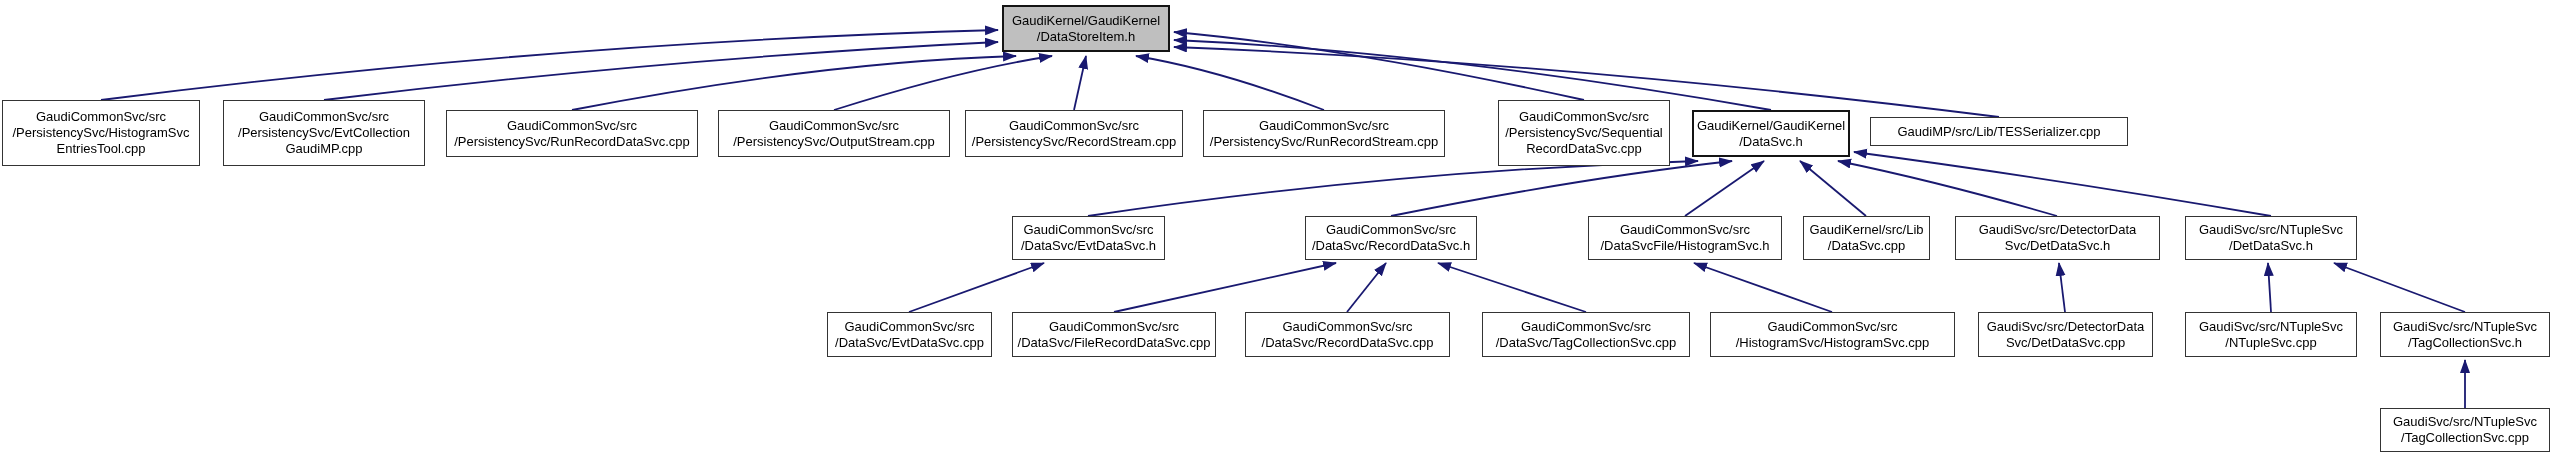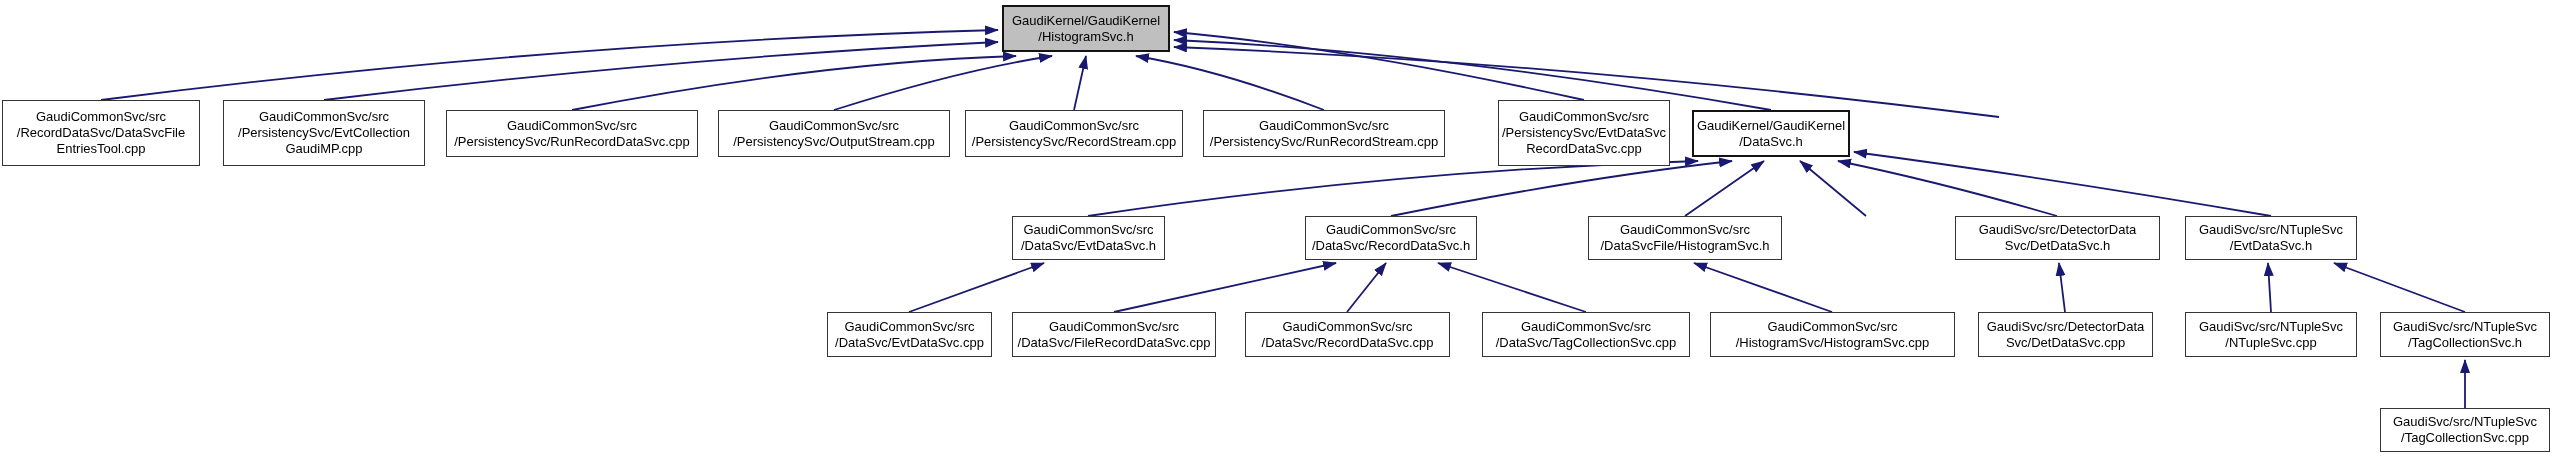--- a/index.html
+++ b/index.html
@@ -49,26 +49,26 @@
       <path d="M1832,312 1694,263" marker-end="url(#arrow)"></path>
       <path d="M2065,312 2059,263" marker-end="url(#arrow)"></path>
       <path d="M2271,312 2268,263" marker-end="url(#arrow)"></path>
       <path d="M2465,312 2334,263" marker-end="url(#arrow)"></path>
       <path d="M2465,408 2465,360" marker-end="url(#arrow)"></path>
     </g>
   </svg>
 
   <div class="node root" style="left:1002px;top:5px;width:168px;height:47px;">
     <div>GaudiKernel/GaudiKernel</div>
-    <div>/HistogramSvc.h</div>
+    <div>/DataStoreItem.h</div>
   </div>
 
   <div class="node" style="left:2px;top:100px;width:198px;height:66px;">
     <div>GaudiCommonSvc/src</div>
-    <div>/RecordDataSvc/DataSvcFile</div>
+    <div>/PersistencySvc/HistogramSvc</div>
     <div>EntriesTool.cpp</div>
   </div>
   <div class="node" style="left:223px;top:100px;width:202px;height:66px;">
     <div>GaudiCommonSvc/src</div>
     <div>/PersistencySvc/EvtCollection</div>
     <div>GaudiMP.cpp</div>
   </div>
   <div class="node" style="left:446px;top:110px;width:252px;height:47px;">
     <div>GaudiCommonSvc/src</div>
     <div>/PersistencySvc/RunRecordDataSvc.cpp</div>
@@ -80,47 +80,54 @@
   <div class="node" style="left:965px;top:110px;width:218px;height:47px;">
     <div>GaudiCommonSvc/src</div>
     <div>/PersistencySvc/RecordStream.cpp</div>
   </div>
   <div class="node" style="left:1203px;top:110px;width:242px;height:47px;">
     <div>GaudiCommonSvc/src</div>
     <div>/PersistencySvc/RunRecordStream.cpp</div>
   </div>
   <div class="node" style="left:1498px;top:100px;width:172px;height:66px;">
     <div>GaudiCommonSvc/src</div>
-    <div>/PersistencySvc/EvtDataSvc</div>
+    <div>/PersistencySvc/Sequential</div>
     <div>RecordDataSvc.cpp</div>
   </div>
   <div class="node hub" style="left:1692px;top:110px;width:158px;height:47px;">
     <div>GaudiKernel/GaudiKernel</div>
     <div>/DataSvc.h</div>
+  </div>
+  <div class="node" style="left:1870px;top:117px;width:258px;height:29px;">
+    <div>GaudiMP/src/Lib/TESSerializer.cpp</div>
   </div>
 
   <div class="node" style="left:1012px;top:216px;width:153px;height:44px;">
     <div>GaudiCommonSvc/src</div>
     <div>/DataSvc/EvtDataSvc.h</div>
   </div>
   <div class="node" style="left:1305px;top:216px;width:172px;height:44px;">
     <div>GaudiCommonSvc/src</div>
     <div>/DataSvc/RecordDataSvc.h</div>
   </div>
   <div class="node" style="left:1588px;top:216px;width:194px;height:44px;">
     <div>GaudiCommonSvc/src</div>
     <div>/DataSvcFile/HistogramSvc.h</div>
   </div>
+  <div class="node" style="left:1803px;top:216px;width:127px;height:44px;">
+    <div>GaudiKernel/src/Lib</div>
+    <div>/DataSvc.cpp</div>
+  </div>
   <div class="node" style="left:1955px;top:216px;width:205px;height:44px;">
     <div>GaudiSvc/src/DetectorData</div>
     <div>Svc/DetDataSvc.h</div>
   </div>
   <div class="node" style="left:2185px;top:216px;width:172px;height:44px;">
     <div>GaudiSvc/src/NTupleSvc</div>
-    <div>/EvtDataSvc.h</div>
+    <div>/DetDataSvc.h</div>
   </div>
 
   <div class="node" style="left:827px;top:312px;width:165px;height:45px;">
     <div>GaudiCommonSvc/src</div>
     <div>/DataSvc/EvtDataSvc.cpp</div>
   </div>
   <div class="node" style="left:1012px;top:312px;width:204px;height:45px;">
     <div>GaudiCommonSvc/src</div>
     <div>/DataSvc/FileRecordDataSvc.cpp</div>
   </div>

